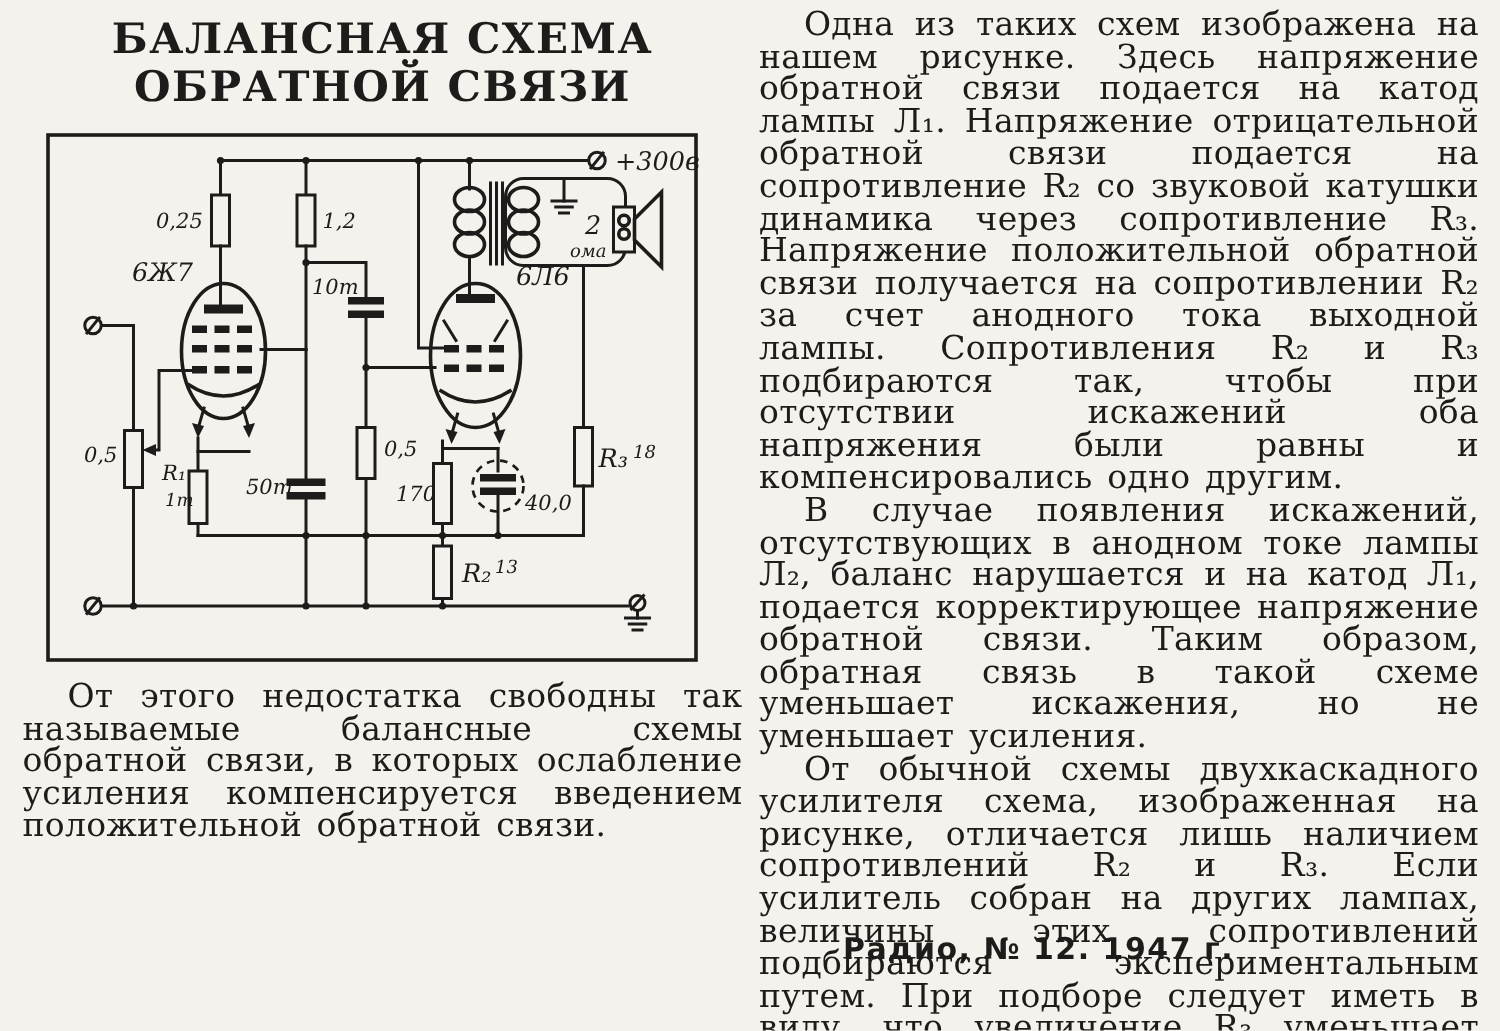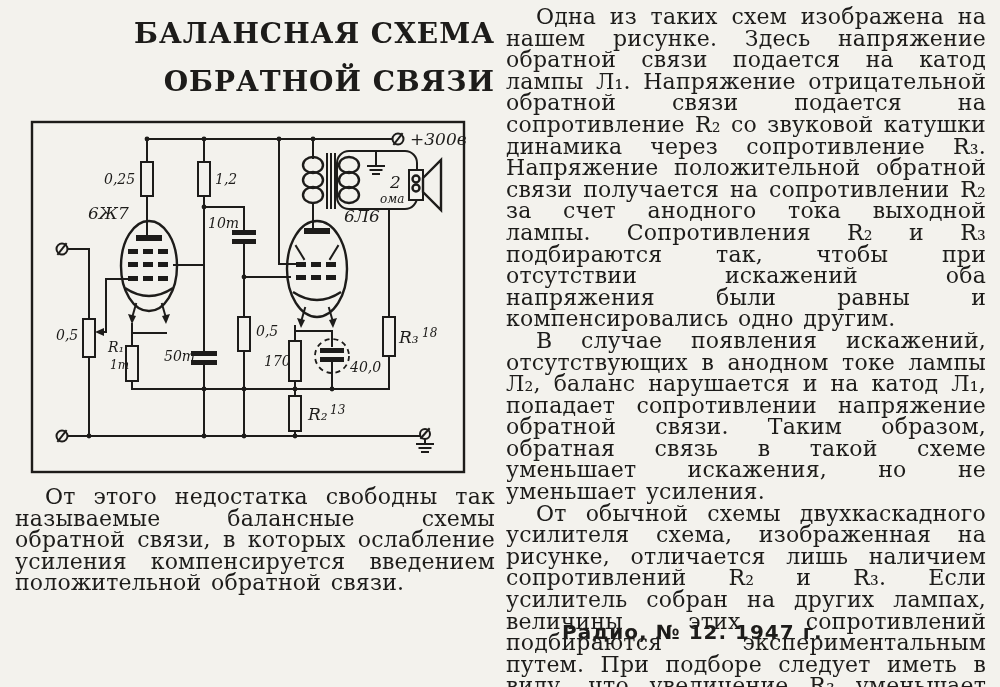--- a/index.html
+++ b/index.html
@@ -7,22 +7,22 @@
     width:1000px;height:687px;overflow:hidden;
     background:#f3f2ed;
     font-family:"DejaVu Serif", serif;
     color:#1d1c1a;
     position:relative;
   }
   .page{position:absolute;inset:0;}
   .col-left{position:absolute;left:15px;top:6px;width:480px;}
   .col-right{position:absolute;left:506px;top:6px;width:480px;}
   .title{
-    font-size:28px;line-height:48px;font-weight:bold;
-    text-align:right;letter-spacing:1px;
+    font-size:28px;line-height:32px;font-weight:bold;
+    text-align:center;letter-spacing:1px;
     white-space:pre-line;margin:4px 0 12px 0;
   }
   p.body-text{
     margin:0;font-size:22px;line-height:21.6px;
     text-align:justify;text-indent:30px;
     word-spacing:2.5px;letter-spacing:0.2px;
   }
   .schematic-wrap{margin:8px 0 10px 8px;width:462px;height:358px;}
   svg{display:block;}
   .wire{stroke:#1d1c1a;stroke-width:2;fill:none;stroke-linecap:square;}
@@ -264,20 +264,20 @@
           <circle class="dot" cx="289" cy="21" r="2.4"></circle>
         </g>
       </svg>
     </div>
 
     <p class="body-text">От этого недостатка свободны так называемые балансные схемы обратной связи, в которых ослабление усиления компенсируется введением положительной обратной связи.</p>
   </div>
 
   <div class="col-right">
     <p class="body-text">Одна из таких схем изображена на нашем рисунке. Здесь напряжение обратной связи подается на катод лампы Л₁. Напряжение отрицательной обратной связи подается на сопротивление R₂ со звуковой катушки динамика через сопротивление R₃. Напряжение положительной обратной связи получается на сопротивлении R₂ за счет анодного тока выходной лампы. Сопротивления R₂ и R₃ подбираются так, чтобы при отсутствии искажений оба напряжения были равны и компенсировались одно другим.</p>
-    <p class="body-text">В случае появления искажений, отсутствующих в анодном токе лампы Л₂, баланс нарушается и на катод Л₁, попадает сопротивлении напряжение обратной связи. Таким образом, обратная связь в такой схеме уменьшает искажения, но не уменьшает усиления.</p>
+    <p class="body-text">В случае появления искажений, отсутствующих в анодном токе лампы Л₂, баланс нарушается и на катод Л₁, подается корректирующее напряжение обратной связи. Таким образом, обратная связь в такой схеме уменьшает искажения, но не уменьшает усиления.</p>
     <p class="body-text">От обычной схемы двухкаскадного усилителя схема, изображенная на рисунке, отличается лишь наличием сопротивлений R₂ и R₃. Если усилитель собран на других лампах, величины этих сопротивлений подбираются экспериментальным путем. При подборе следует иметь в виду, что увеличение R₃ уменьшает отрицательную обратную связь, а уменьшение R₂ уменьшает и положительную и отрицательную обратную связь.</p>
     <div class="signature">О. Храбан</div>
   </div>
 
   <div class="source-line">Радио, № 12. 1947 г.</div>
 
 </div>
 
 </body></html>

